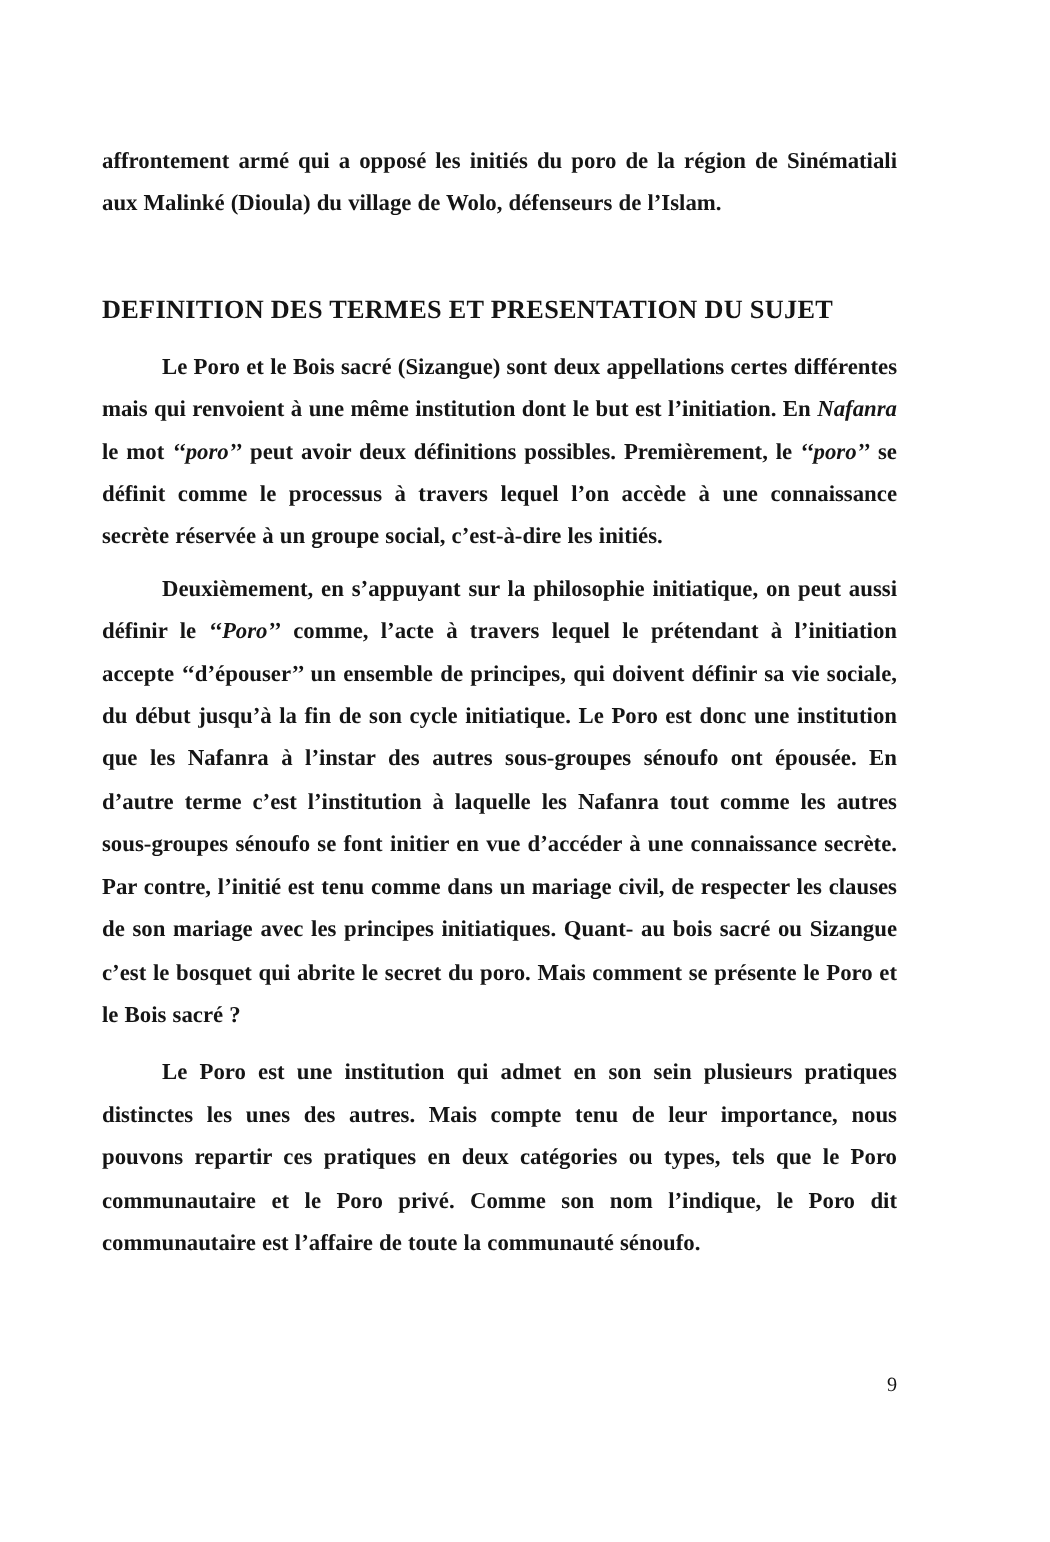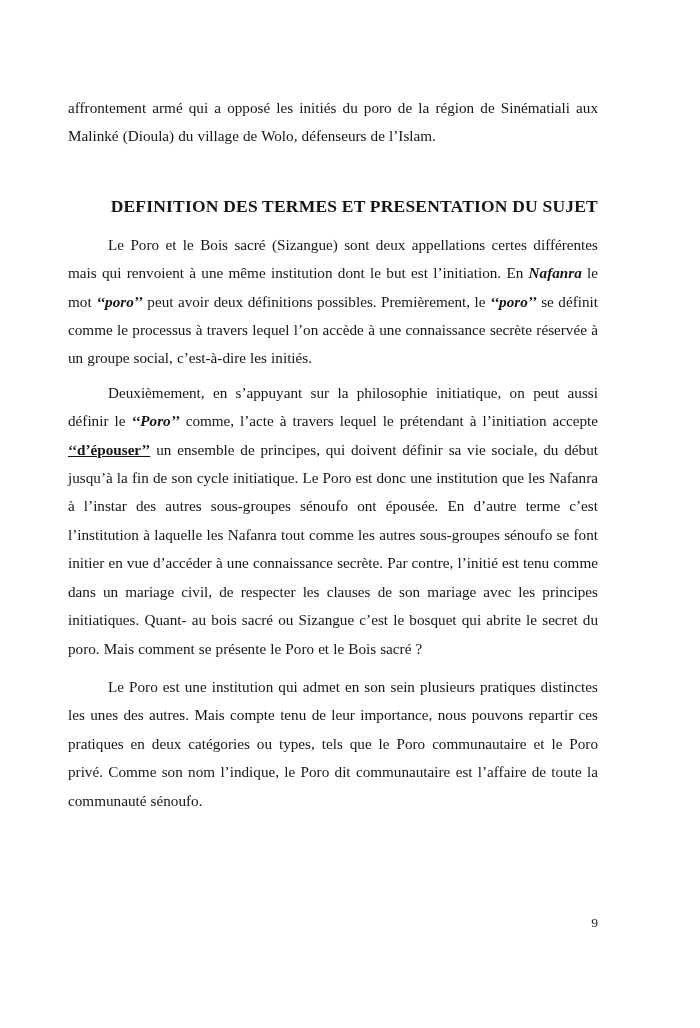--- a/index.html
+++ b/index.html
@@ -32,40 +32,40 @@
   }
   .para.indent { text-indent: 40px; }
   .para.p2 { margin-top: 10px; }
   .para.p3 { margin-top: 6px; }
   .para.p4 { margin-top: 10px; }
   .heading {
     margin: 40px 0 0 0;
     font-size: 17.5px;
     line-height: 30px;
     font-weight: bold;
-    text-align: right;
+    text-align: left;
     letter-spacing: 0.2px;
   }
   .quote {
     margin: 8px 41px 0 30px;
     font-size: 15.2px;
     line-height: 28.4px;
     font-style: italic;
     text-align: justify;
     text-indent: 15px;
   }
   .page-number {
     position: absolute;
     top: 914px;
     right: 102px;
     font-size: 13.5px;
     line-height: 18px;
   }
-  .run-normal { font-weight: normal; font-style: normal; margin-top: 24px; }
-  .run-bold { font-weight: bold; text-decoration: underline; }
+  .run-normal { font-weight: bold; font-style: normal; margin-top: 24px; }
+  .run-bold { font-weight: bold; }
   .run-italic { font-style: italic; }
   .run-bolditalic { font-weight: bold; font-style: italic; }
 </style>
 </head>
 <body>
 
 <div class="page">
   <div class="content">
 
     <p class="para p1"><span class="run-normal">affrontement armé qui a opposé les initiés du poro de la région de Sinématiali aux Malinké (Dioula) du village de Wolo, défenseurs de l’Islam.</span></p>

